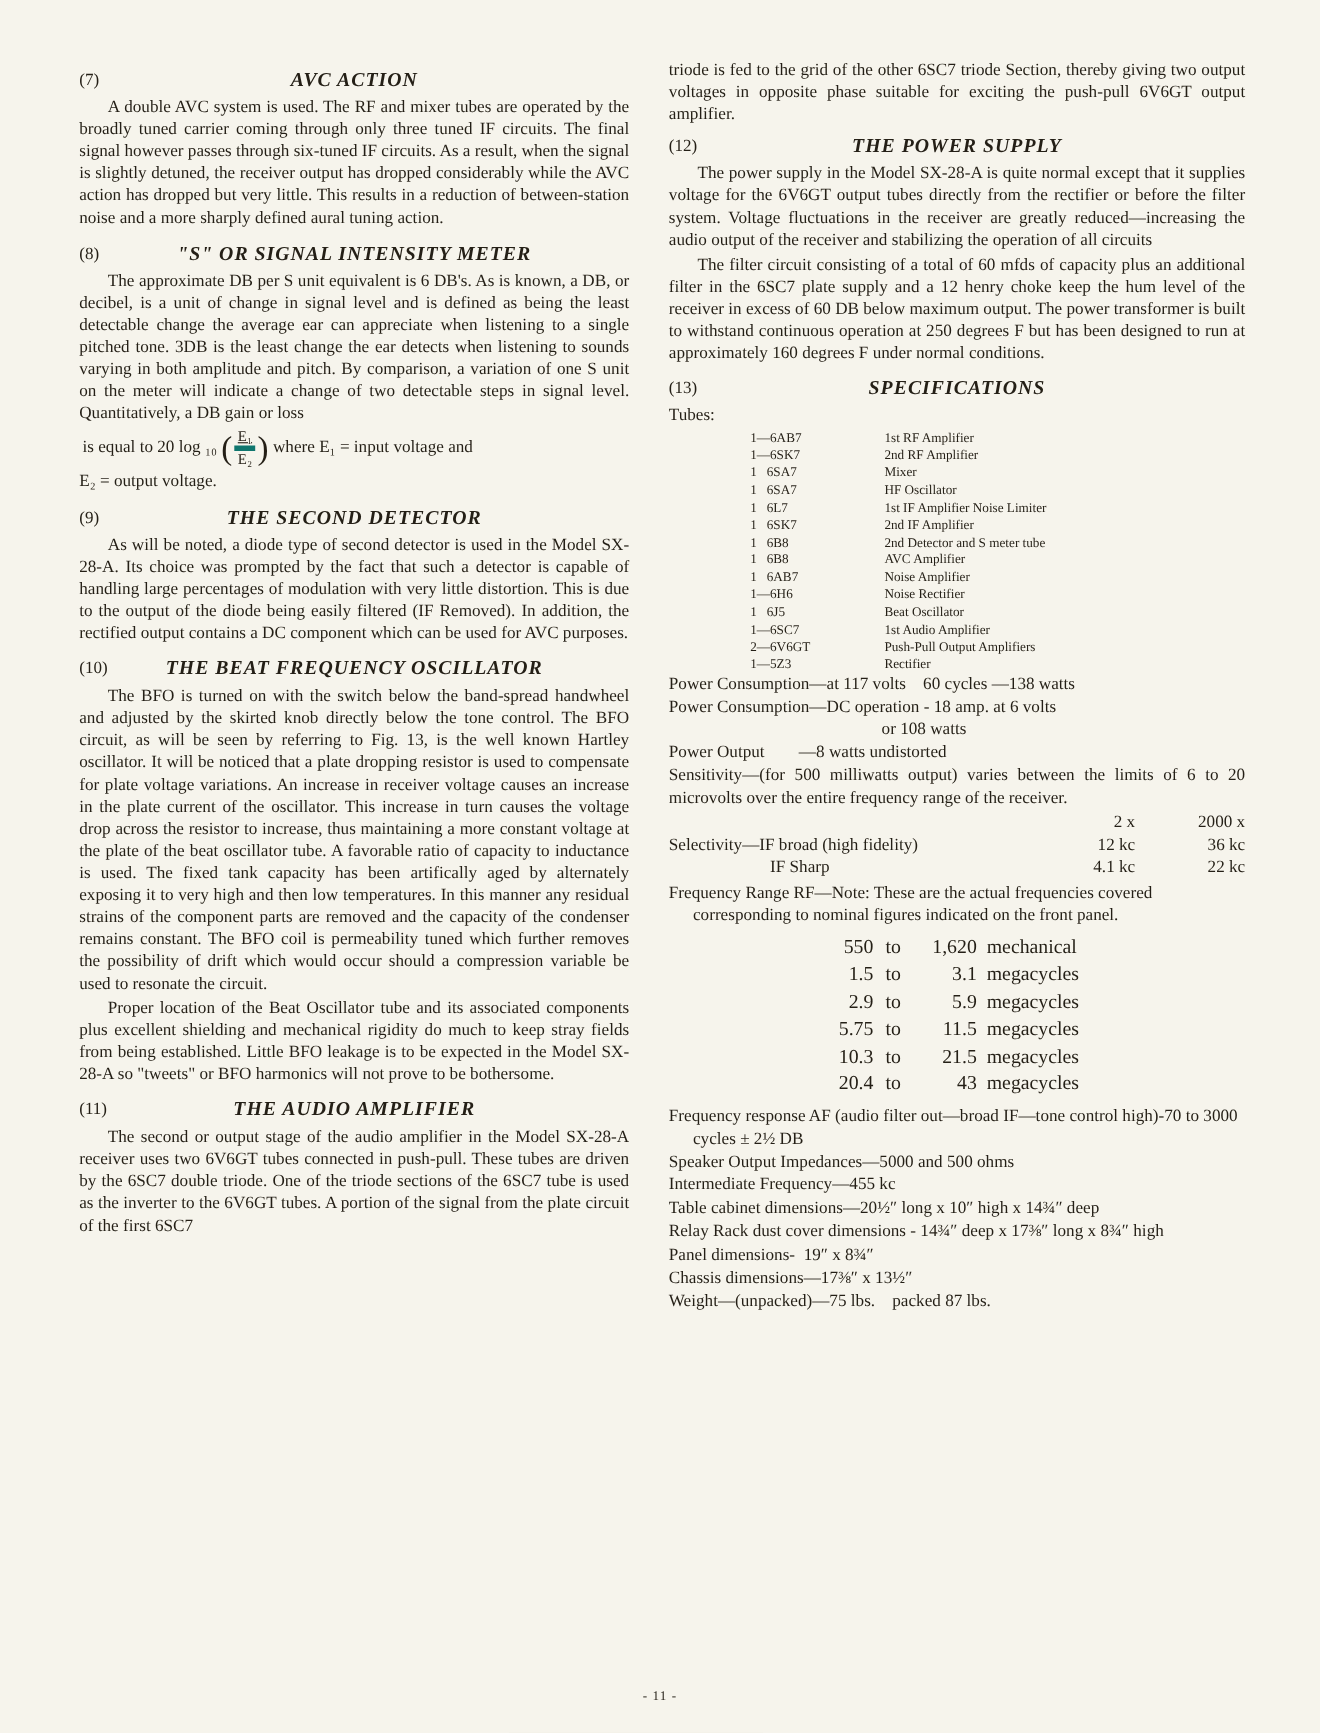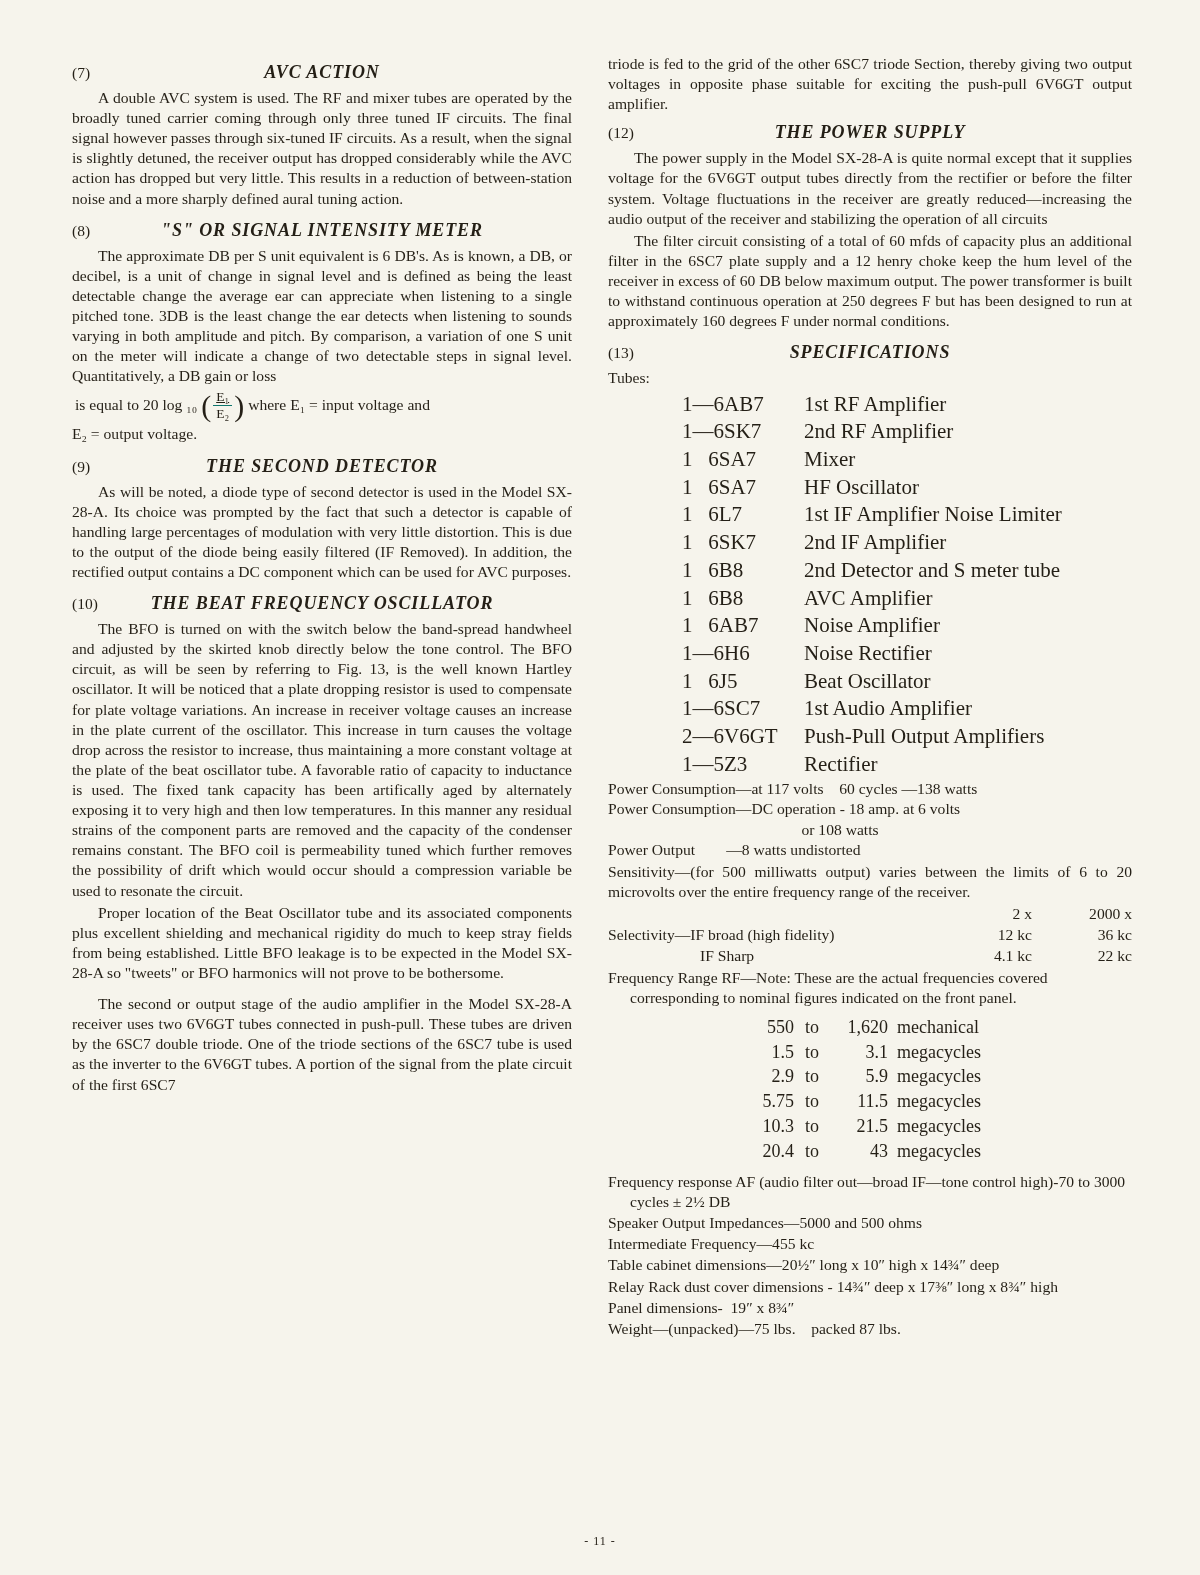--- a/index.html
+++ b/index.html
@@ -29,29 +29,29 @@
   .cont{margin-bottom:6px;}
   
   .formula{
     display:flex;align-items:center;font-size:15.6px;line-height:1.2;
     margin:3px 0 3px 0;
   }
   .frac{
     display:inline-flex;flex-direction:column;align-items:center;
     font-size:13.5px;line-height:1.15;margin:0 1px;
   }
-  .fnum{border-bottom:1px solid #0f766e;padding:0 3px;text-decoration:underline;}
+  .fnum{border-bottom:5px solid #0f766e;padding:0 3px;text-decoration:underline;}
   .fden{padding:0 3px;}
   .paren{font-size:30px;font-weight:normal;line-height:0.9;margin:0 1px;}
   .fpart{margin:0 3px;font-family:Liberation Serif, serif;}
   
   .tubes-label{font-size:15.6px;line-height:1.3;margin:2px 0;}
   .tube-row{
     display:grid;grid-template-columns:122px 1fr;
-    margin-left:74px;font-size:21px;line-height:1.32;
+    margin-left:74px;font-size:12px;line-height:1.32;
   }
   .tid{white-space:pre;}
   .spec-line{font-size:15.6px;line-height:1.32;white-space:pre-wrap;}
   .center-line{text-align:center;padding-right:60px;}
   .spec-para{font-size:15.6px;line-height:1.3;text-align:justify;margin:1px 0;}
   .hang{padding-left:22px;text-indent:-22px;text-align:left;}
   .sel{margin:2px 0;}
   .sel-row{display:grid;grid-template-columns:1fr 92px 100px;font-size:15.6px;line-height:1.32;}
   .sv{text-align:right;}
   .ind2{padding-left:92px;}
@@ -115,20 +115,24 @@
       <section class="sec">
         <div class="head">
           <span class="num">(10)</span>
           <span class="title">THE BEAT FREQUENCY OSCILLATOR</span>
         </div>
         <p class="para ind">The BFO is turned on with the switch below the band-spread handwheel and adjusted by the skirted knob directly below the tone control. The BFO circuit, as will be seen by referring to Fig. 13, is the well known Hartley oscillator. It will be noticed that a plate dropping resistor is used to compensate for plate voltage variations. An increase in receiver voltage causes an increase in the plate current of the oscillator. This increase in turn causes the voltage drop across the resistor to increase, thus maintaining a more constant voltage at the plate of the beat oscillator tube. A favorable ratio of capacity to inductance is used. The fixed tank capacity has been artifically aged by alternately exposing it to very high and then low temperatures. In this manner any residual strains of the component parts are removed and the capacity of the condenser remains constant. The BFO coil is permeability tuned which further removes the possibility of drift which would occur should a compression variable be used to resonate the circuit.</p>
         <p class="para ind">Proper location of the Beat Oscillator tube and its associated components plus excellent shielding and mechanical rigidity do much to keep stray fields from being established. Little BFO leakage is to be expected in the Model SX-28-A so "tweets" or BFO harmonics will not prove to be bothersome.</p>
       </section>
 
       <section class="sec">
+        <div class="head">
+          <span class="num">(11)</span>
+          <span class="title">THE AUDIO AMPLIFIER</span>
+        </div>
         <p class="para ind">The second or output stage of the audio amplifier in the Model SX-28-A receiver uses two 6V6GT tubes connected in push-pull. These tubes are driven by the 6SC7 double triode. One of the triode sections of the 6SC7 tube is used as the inverter to the 6V6GT tubes. A portion of the signal from the plate circuit of the first 6SC7</p>
       </section>
 
     </div>
 
     <div class="col col-right">
 
       <p class="para cont">triode is fed to the grid of the other 6SC7 triode Section, thereby giving two output voltages in opposite phase suitable for exciting the push-pull 6V6GT output amplifier.</p>
 
       <section class="sec">
@@ -270,20 +274,21 @@
             <span class="funit">megacycles</span>
           </div>
         </div>
 
         <div class="spec-para hang">Frequency response AF (audio filter out—broad IF—tone control high)-70 to 3000 cycles ± 2½ DB</div>
         <div class="spec-line">Speaker Output Impedances—5000 and 500 ohms</div>
         <div class="spec-line">Intermediate Frequency—455 kc</div>
         <div class="spec-para hang">Table cabinet dimensions—20½″ long x 10″ high x 14¾″ deep</div>
         <div class="spec-para hang">Relay Rack dust cover dimensions - 14¾″ deep x 17⅜″ long x 8¾″ high</div>
         <div class="spec-line">Panel dimensions-  19″ x 8¾″</div>
+        <div class="spec-line">Chassis dimensions—17⅜″ x 13½″</div>
         <div class="spec-line">Weight—(unpacked)—75 lbs.    packed 87 lbs.</div>
 
       </section>
 
     </div>
   </div>
 
   <div class="footer">- 11 -</div>
 </div>
 

